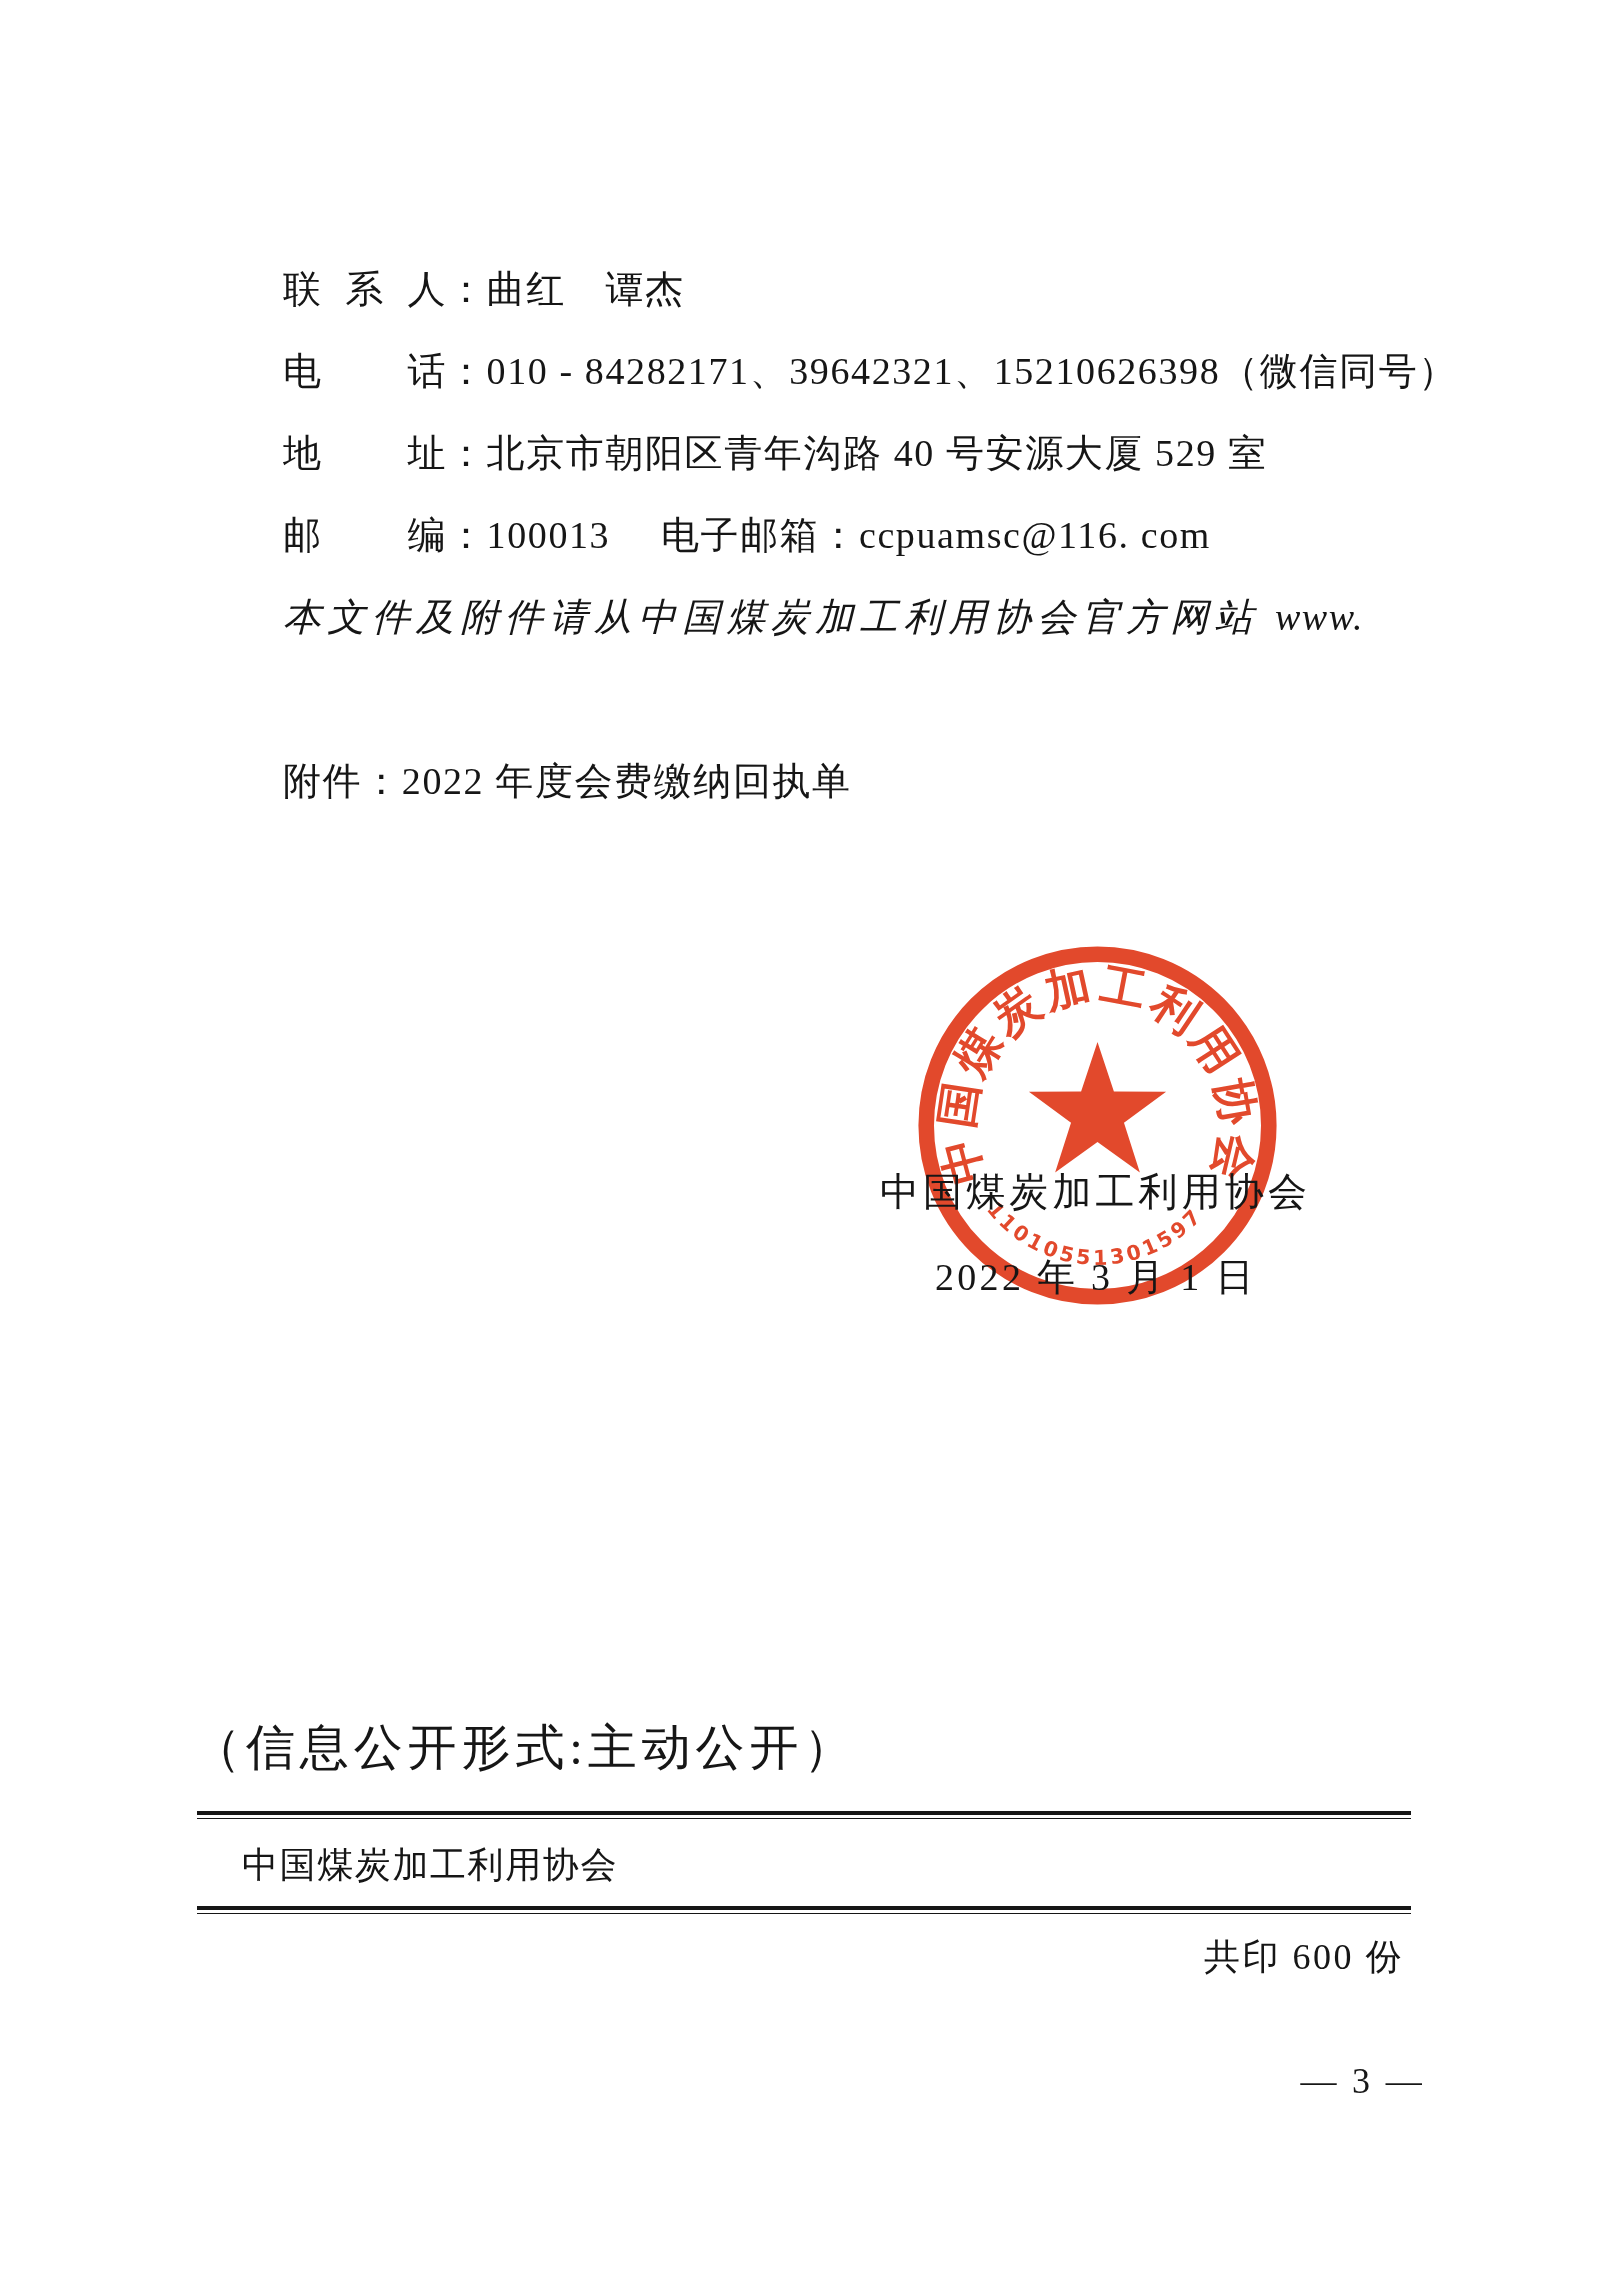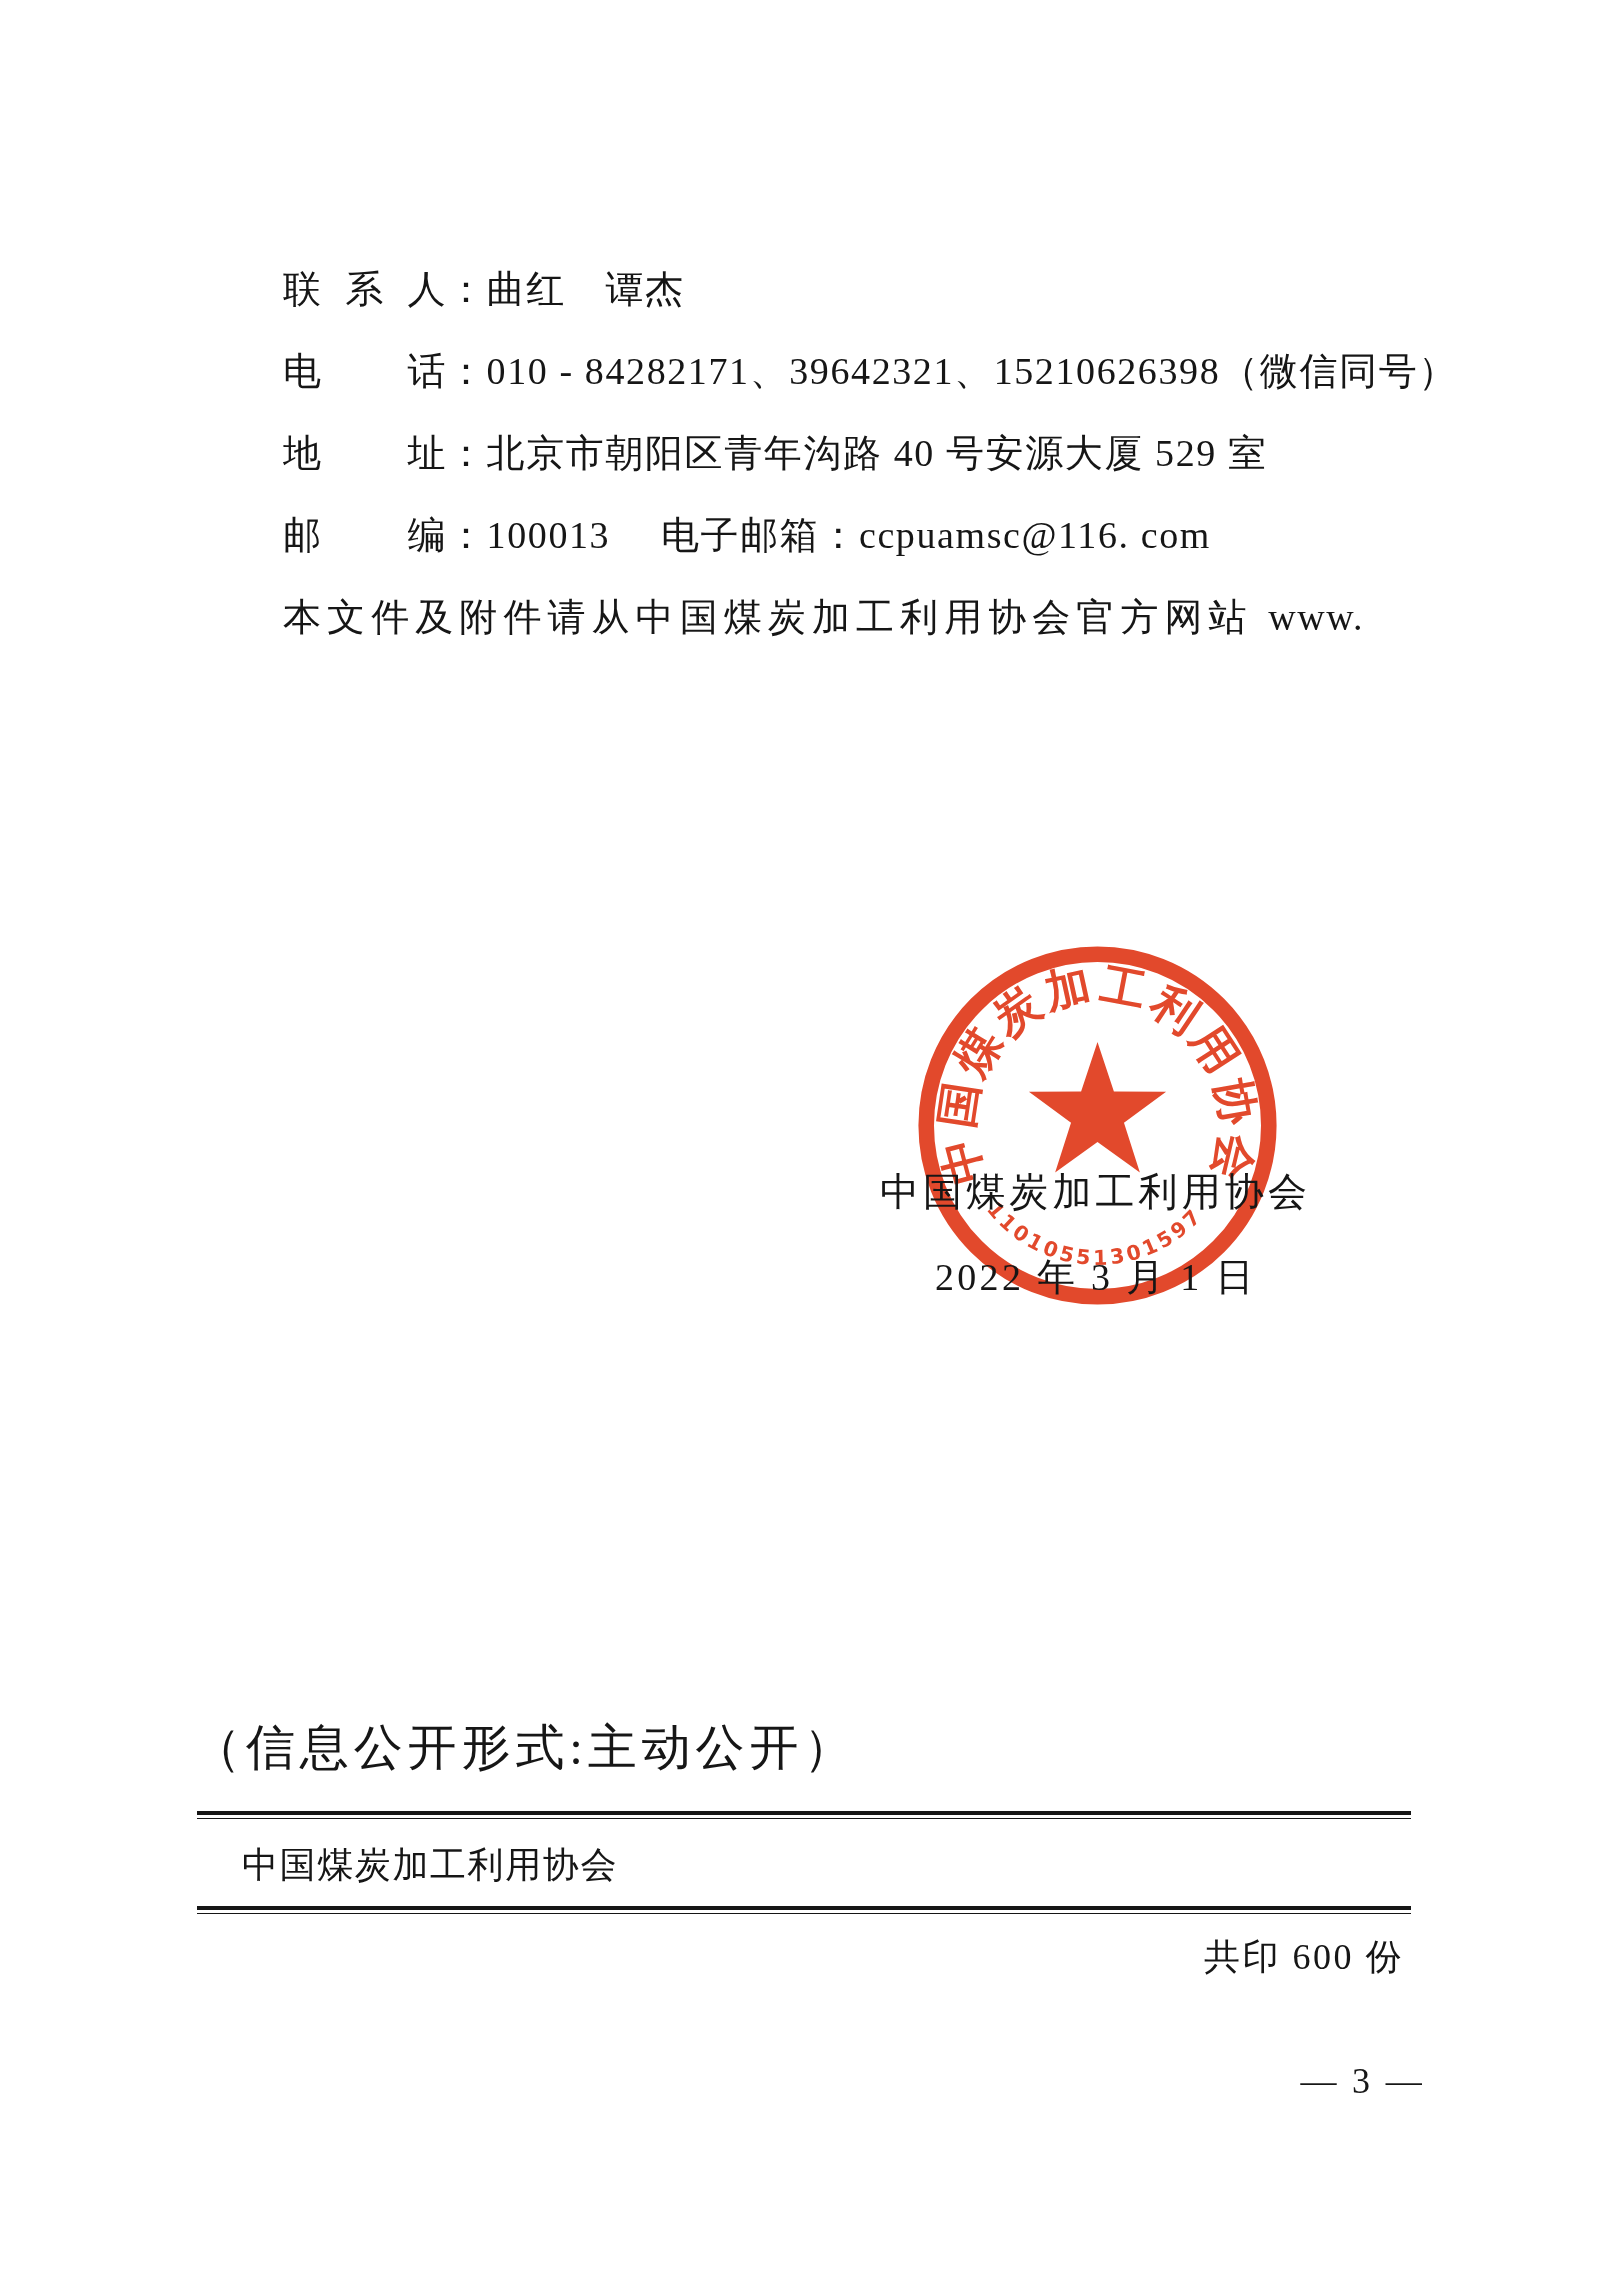--- a/index.html
+++ b/index.html
@@ -21,20 +21,21 @@
   .row { white-space: nowrap; }
   .indent { padding-left: 86px; }
   .c-label {
     display: inline-flex; width: 164px;
     justify-content: space-between;
   }
   .para-just {
     text-align: justify;
     text-align-last: justify;
     padding-left: 86px;
+    font-style: italic;
   }
   .spacer { height: 82px; }
 
   
   .seal { position: absolute; left: 909px; top: 937px; width: 377px; height: 377px; }
   .seal text { font-family: "Liberation Serif", "DejaVu Serif", serif; font-weight: bold; }
   .seal .code-text { font-family: "DejaVu Sans", sans-serif; font-weight: bold; }
 
   
   .sig-org {
@@ -101,20 +102,21 @@
         </span><span>：</span><span>北京市朝阳区青年沟路 40 号安源大厦 529 室</span>
     </div>
     <div class="row indent">
       <span class="c-label">
           <span>邮</span>
           <span>编</span>
         </span><span>：</span><span>100013　 电子邮箱：ccpuamsc@116. com</span>
     </div>
     <div class="row para-just">本文件及附件请从中国煤炭加工利用协会官方网站 www.</div>
     <div class="spacer"></div>
+    <div class="row indent">附件：2022 年度会费缴纳回执单</div>
   </div>
 
   <svg class="seal" viewBox="-230 -230 460 460">
     <circle r="209" fill="none" stroke="#e2492c" stroke-width="19"></circle>
     <path id="sealTopArc" d="M -137.7 64.3 A 152 152 0 1 1 137.7 64.3" fill="none"></path>
     <path id="sealBottomArc" d="M -135.8 102.3 A 170 170 0 0 0 135.8 102.3" fill="none"></path>
     <polygon fill="#e2492c" transform="translate(0,-14)" points="0,-88 20,-27.5 83.7,-27.2 32.3,10.5 51.7,71.2 0,34 -51.7,71.2 -32.3,10.5 -83.7,-27.2 -20,-27.5"></polygon>
     <text font-size="55" fill="#e2492c">
       <textPath href="#sealTopArc" textLength="606" lengthAdjust="spacing">中国煤炭加工利用协会</textPath>
     </text>

